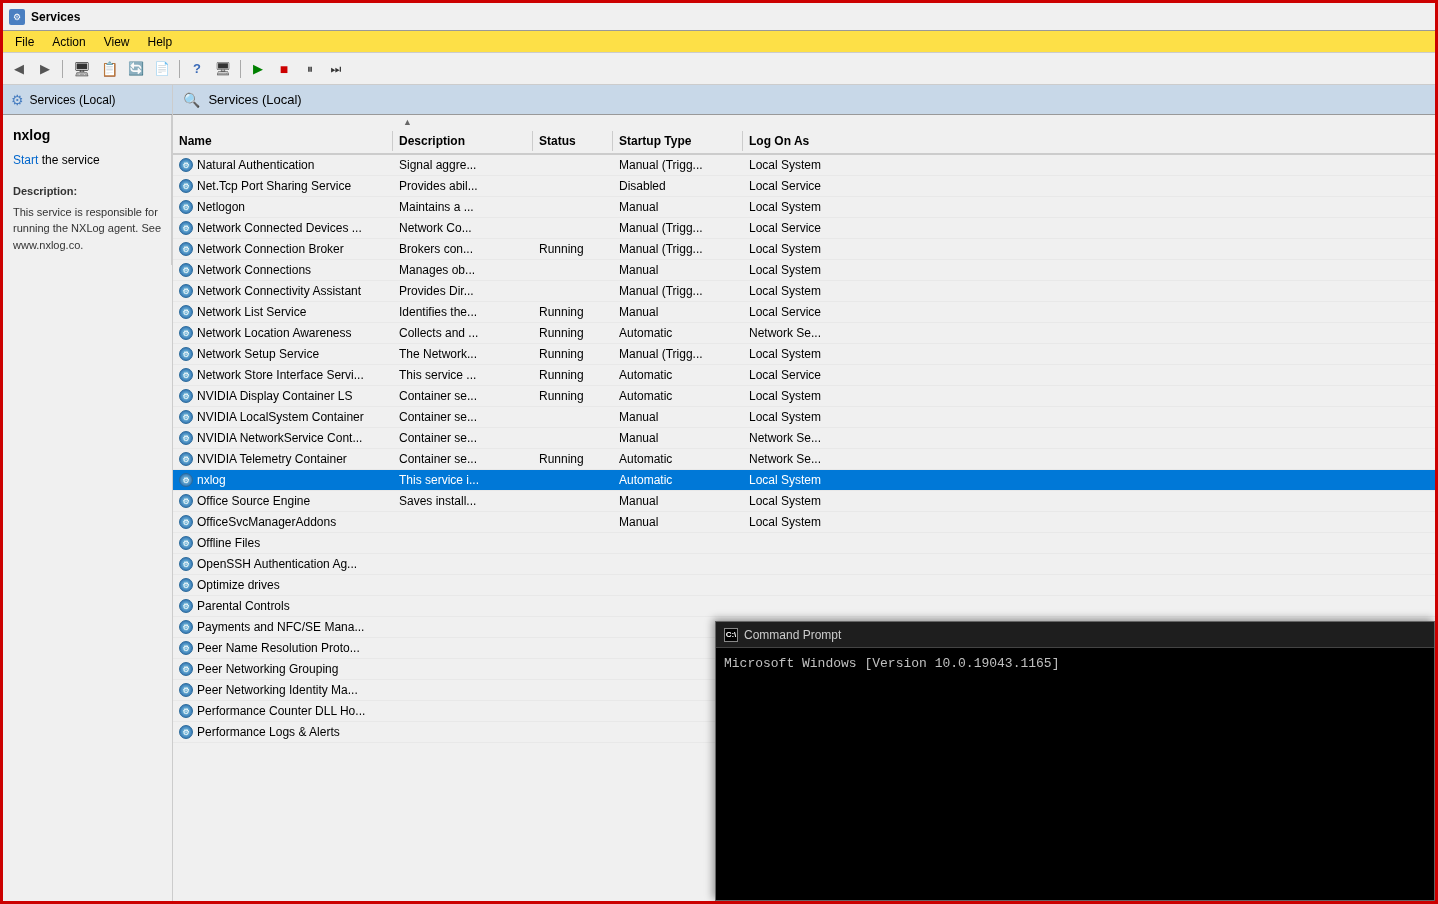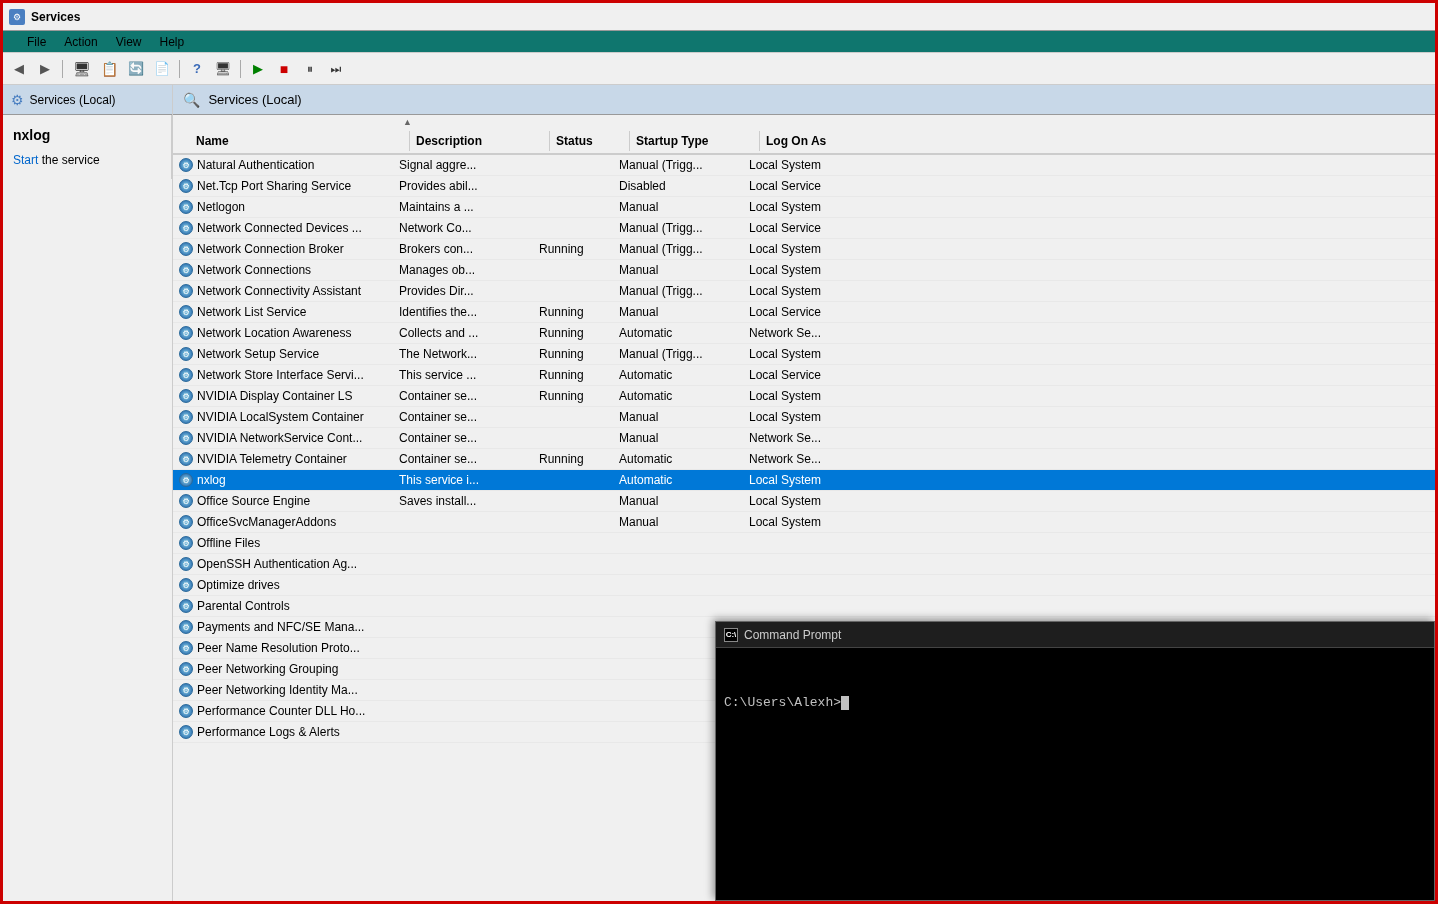--- a/index.html
+++ b/index.html
@@ -34,25 +34,25 @@
       border-radius: 2px;
       display: flex; align-items: center; justify-content: center;
       color: white; font-size: 9px;
     }
     .title-bar-text {
       font-size: 12px;
       color: #000;
       font-weight: bold;
     }
     .menu-bar {
-      background: #0f766e;
+      background: #fde047;
       border-bottom: 1px solid #ccc;
       display: flex;
       align-items: center;
-      padding: 2px 16px;
+      padding: 2px 4px;
       height: 22px;
       gap: 2px;
     }
     .menu-item {
       padding: 2px 8px;
       font-size: 12px;
       cursor: pointer;
       color: #000;
     }
     .toolbar {
@@ -149,21 +149,21 @@
       display: flex;
       flex-direction: column;
       overflow: hidden;
       position: relative;
     }
     .table-header {
       display: grid;
       grid-template-columns: 220px 140px 80px 130px 110px;
       background: #f0f0f0;
       border-bottom: 2px solid #ccc;
-      padding: 2px 17px;
+      padding: 2px 0;
     }
     .th {
       padding: 3px 6px;
       font-size: 12px;
       font-weight: bold;
       border-right: 1px solid #ccc;
       color: #000;
       cursor: pointer;
     }
     .th:last-child { border-right: none; }
@@ -316,20 +316,24 @@
     <div class="sidebar">
       <div class="sidebar-header">
         <span style="font-size:14px;color:#4a7fc1;">⚙</span>
         <span>Services (Local)</span>
       </div>
       <div class="detail-panel">
         <h2>nxlog</h2>
         <div>
           <span class="start-link">Start</span><span> the service</span>
         </div>
+        <div class="desc">
+          <div style="margin-bottom:4px;font-weight:bold;">Description:</div>
+          <div>This service is responsible for running the NXLog agent. See www.nxlog.co.</div>
+        </div>
       </div>
     </div>
 
     <div class="services-panel">
       <div class="services-header">
         <span class="services-header-icon">🔍</span>
         <span>Services (Local)</span>
       </div>
 
       <div class="content-area">
@@ -628,21 +632,21 @@
               <div class="td"></div>
             </div>
           </div>
 
         <div class="cmd-window">
           <div class="cmd-titlebar">
             <div class="cmd-titlebar-icon">C:\</div>
             <span>Command Prompt</span>
           </div>
           <div class="cmd-body" id="cmd-body">
+          <div class="cmd-line">Microsoft Windows [Version 10.0.19043.1165]</div>
               <div class="cmd-line">&nbsp;</div>
               <div class="cmd-line">&nbsp;</div>
-              <div class="cmd-line">C:\Users\Alexh&gt;<span class="cmd-cursor"></span></div>
             </div>
         </div>
       </div>
     </div>
   </div>
 </div>
 
 </body></html>

